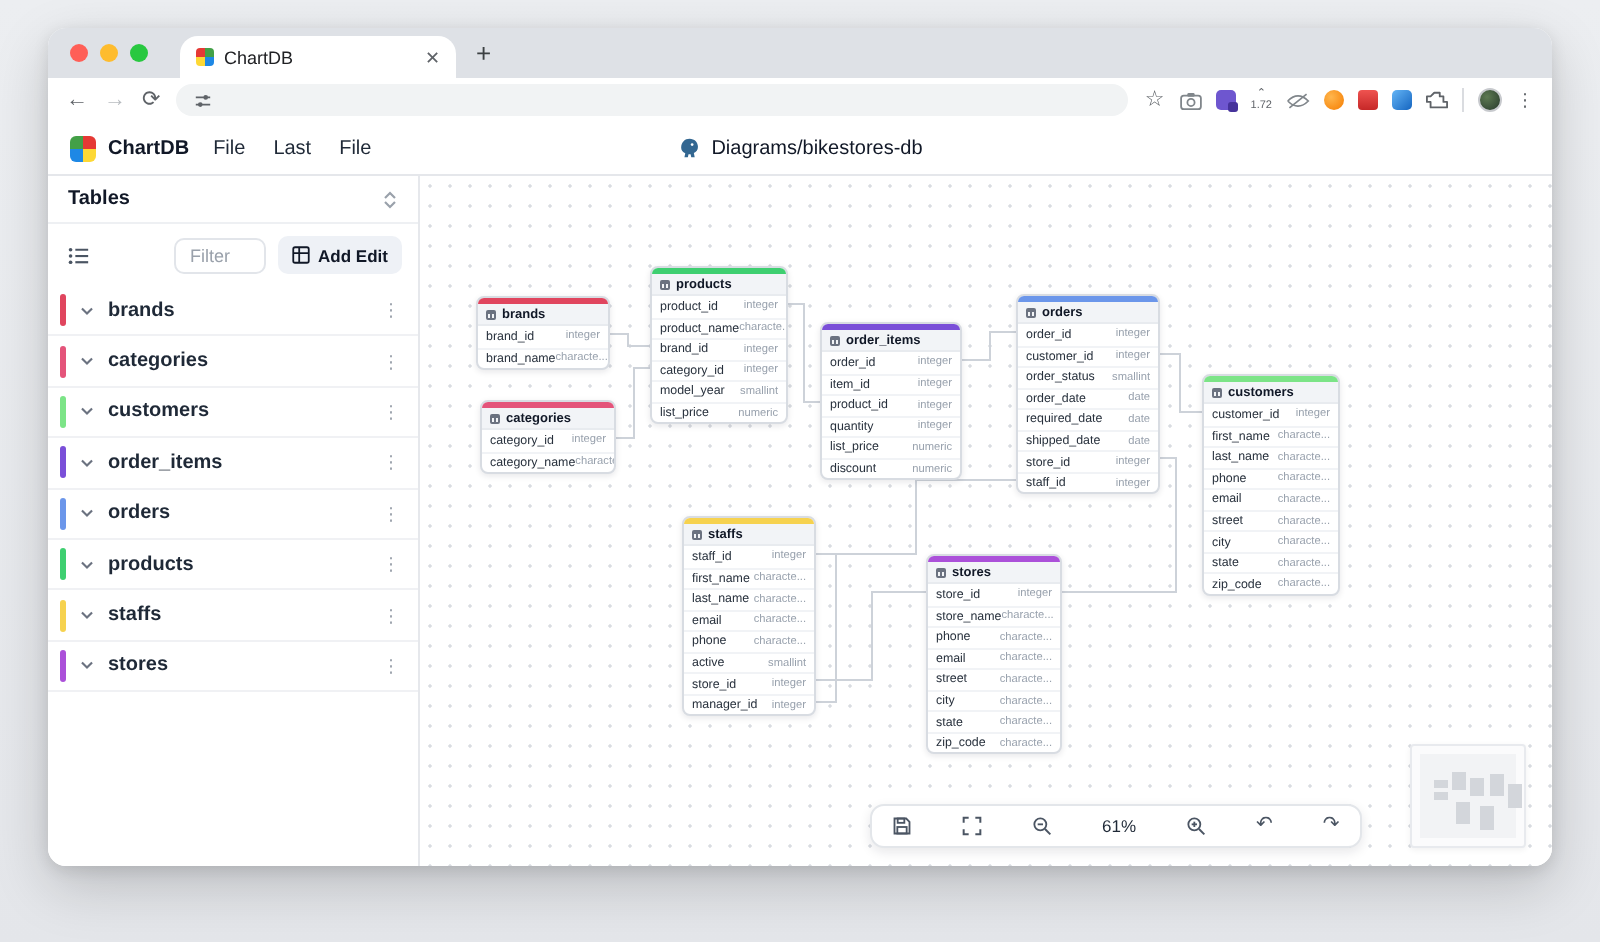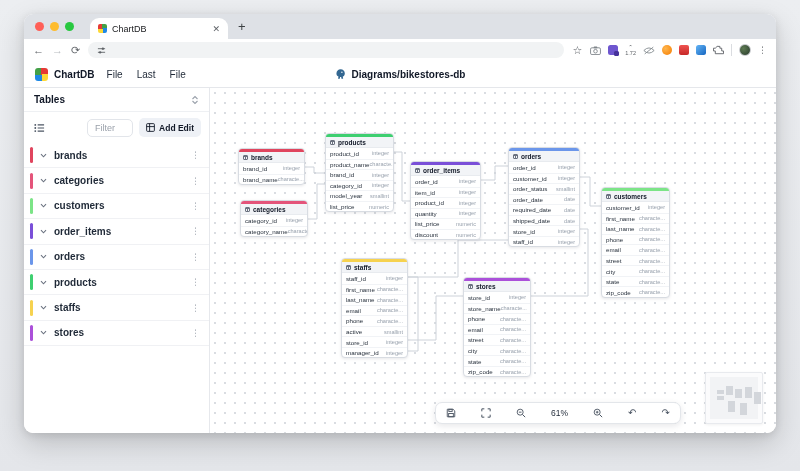--- a/index.html
+++ b/index.html
@@ -38,21 +38,21 @@
   .kebab { color:#5f6368; font-size:9px; letter-spacing:0; }
 
   
   .appheader { height:27px; background:#fff; border-bottom:1px solid #e5e7eb; display:flex; align-items:center;
                padding:0 11px; position:relative; }
   .logo { width:13px; height:13px; border-radius:3px;
           background:conic-gradient(#e53935 0 25%, #fdd835 0 50%, #1e88e5 0 75%, #43a047 0); }
   .brand { font-size:10px; font-weight:700; color:#111827; margin:0 12px 0 6px; }
   .menu-item { font-size:10px; color:#1f2937; margin-right:14px; }
   .doc-title { position:absolute; left:50%; transform:translateX(-50%); display:flex; align-items:center; gap:5px;
-               font-size:10px; font-weight:700; color:#111827; }
+               font-size:10px; font-weight:400; color:#111827; }
   .saved-badge { margin-left:auto; background:#f1f3f6; border:1px solid #eceef2; border-radius:4px;
                  font-size:8px; color:#374151; padding:3px 8px; }
 
   
   .main { display:flex; height:345px; }
   .sidebar { width:186px; background:#fff; border-right:1px solid #e6e8ec; display:flex; flex-direction:column; }
   .sb-head { height:24px; display:flex; align-items:center; justify-content:space-between; padding:0 10px;
              border-bottom:1px solid #eef0f3; font-size:10px; font-weight:700; color:#111827; }
   .filter-row { display:flex; align-items:center; gap:6px; padding:6px 8px 6px 10px; }
   .filter-input { flex:1; min-width:0; height:18px; border:1px solid #e2e5ea; border-radius:5px;

